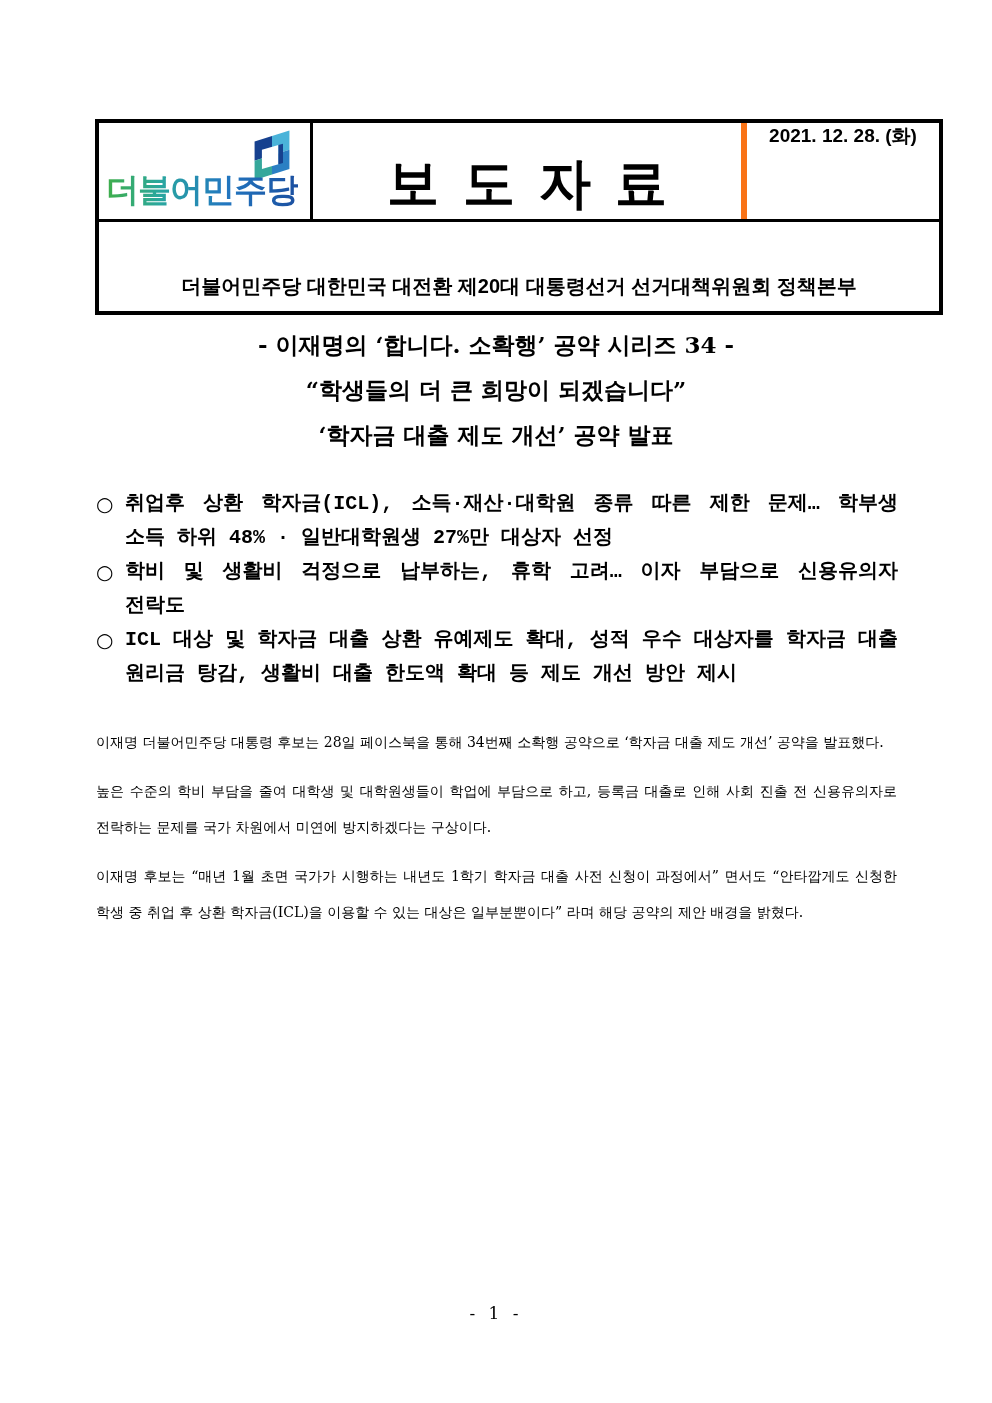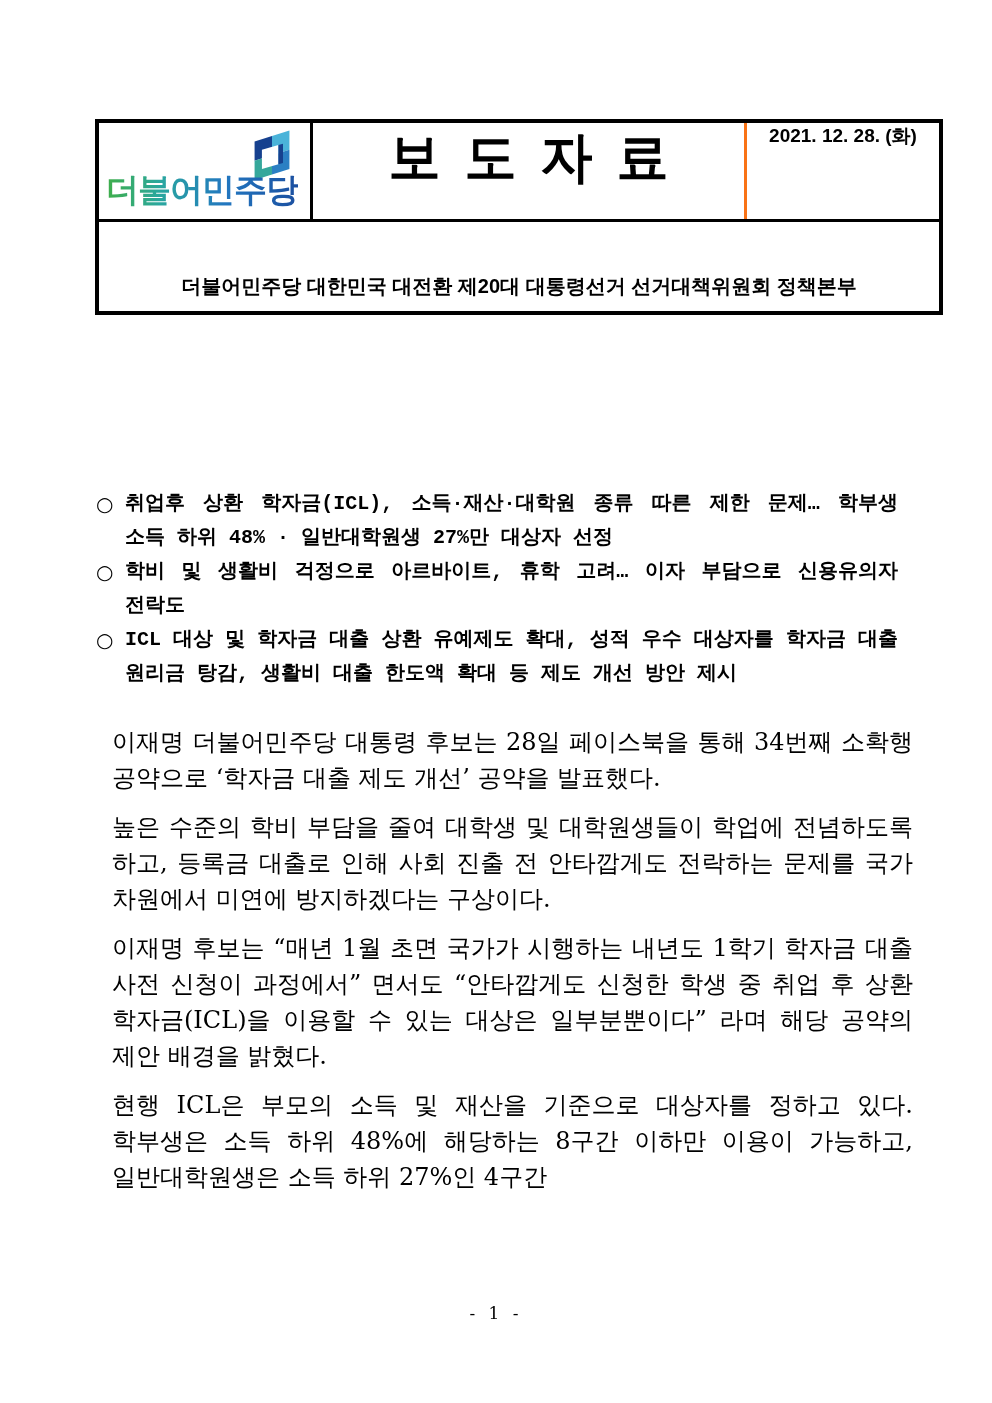--- a/index.html
+++ b/index.html
@@ -18,21 +18,21 @@
     position: absolute;
     left: 95px; top: 119px;
     width: 848px;
     border: 4px solid #000;
     box-sizing: border-box;
     background: #fff;
   }
   .ht-row1 { display: flex; height: 96px; border-bottom: 3px solid #000; }
   .cell { box-sizing: border-box; }
   .logo-cell { width: 214px; border-right: 3px solid #000; position: relative; }
-  .title-cell { flex: 1; border-right: 3px solid #f97316; display: flex; align-items: flex-start; justify-content: center; }
+  .title-cell { flex: 1; border-right: 6px solid #f97316; display: flex; align-items: flex-end; justify-content: center; }
   .date-cell { width: 192px; display: flex; align-items: flex-start; justify-content: center; }
   .ht-row2 { height: 50px; display: flex; align-items: center; justify-content: center; margin-top: 39px; }
 
   .flag-icon { position: absolute; right: 16px; top: 6px; width: 44px; height: 56px; }
 
   .logo-text {
     position: absolute; left: 7px; bottom: 6px;
     font-family: "Liberation Sans", sans-serif;
     font-weight: 800;
     font-size: 33px;
@@ -94,23 +94,22 @@
   }
   .bullet { display: flex; }
   .bullet .marker { flex: 0 0 29px; }
   .bullet .btext { flex: 1; text-align: justify; word-break: keep-all; font-family: Liberation Mono, monospace; }
 
   
   .body-text {
     position: absolute;
     left: 96px; top: 724px;
     width: 801px;
-    font-size: 24px;
+    font-size: 14px;
     line-height: 36px;
-    margin-left: 16px;
   }
   .body-text p {
     margin: 0 0 13px 0;
     text-align: justify;
     word-break: keep-all;
   }
 
   
   .page-number {
     position: absolute;
@@ -145,38 +144,42 @@
       </div>
       <div class="cell date-cell">
         <span class="date-text">2021. 12. 28. (화)</span>
       </div>
     </div>
     <div class="ht-row2">
       <span class="org-text">더불어민주당 대한민국 대전환 제20대 대통령선거 선거대책위원회 정책본부</span>
     </div>
   </div>
 
+  <div class="headline">
+    <div>- 이재명의 ‘합니다. 소확행’ 공약 시리즈 34 -</div>
+    <div>“학생들의 더 큰 희망이 되겠습니다”</div>
+    <div>‘학자금 대출 제도 개선’ 공약 발표</div>
+  </div>
 
   <div class="bullets">
     <div class="bullet">
       <span class="marker">○</span>
       <span class="btext">취업후 상환 학자금(ICL), 소득·재산·대학원 종류 따른 제한 문제… 학부생 소득 하위 48% · 일반대학원생 27%만 대상자 선정</span>
     </div>
     <div class="bullet">
       <span class="marker">○</span>
-      <span class="btext">학비 및 생활비 걱정으로 아르바이트, 휴학 고려… 이자 부담으로 신용유의자 전락도</span>
+      <span class="btext">학비 및 생활비 걱정으로 납부하는, 휴학 고려… 이자 부담으로 신용유의자 전락도</span>
     </div>
     <div class="bullet">
       <span class="marker">○</span>
       <span class="btext">ICL 대상 및 학자금 대출 상환 유예제도 확대, 성적 우수 대상자를 학자금 대출 원리금 탕감, 생활비 대출 한도액 확대 등 제도 개선 방안 제시</span>
     </div>
   </div>
 
   <div class="body-text">
     <p>이재명 더불어민주당 대통령 후보는 28일 페이스북을 통해 34번째 소확행 공약으로 ‘학자금 대출 제도 개선’ 공약을 발표했다.</p>
-    <p>높은 수준의 학비 부담을 줄여 대학생 및 대학원생들이 학업에 전념하도록 하고, 등록금 대출로 인해 사회 진출 전 안타깝게도 전락하는 문제를 국가 차원에서 미연에 방지하겠다는 구상이다.</p>
+    <p>높은 수준의 학비 부담을 줄여 대학생 및 대학원생들이 학업에 부담으로 하고, 등록금 대출로 인해 사회 진출 전 신용유의자로 전락하는 문제를 국가 차원에서 미연에 방지하겠다는 구상이다.</p>
     <p>이재명 후보는 “매년 1월 초면 국가가 시행하는 내년도 1학기 학자금 대출 사전 신청이 과정에서” 면서도 “안타깝게도 신청한 학생 중 취업 후 상환 학자금(ICL)을 이용할 수 있는 대상은 일부분뿐이다” 라며 해당 공약의 제안 배경을 밝혔다.</p>
-    <p>현행 ICL은 부모의 소득 및 재산을 기준으로 대상자를 정하고 있다. 학부생은 소득 하위 48%에 해당하는 8구간 이하만 이용이 가능하고, 일반대학원생은 소득 하위 27%인 4구간</p>
   </div>
 
   <div class="page-number">- 1 -</div>
 
 </div>
 
 </body></html>

